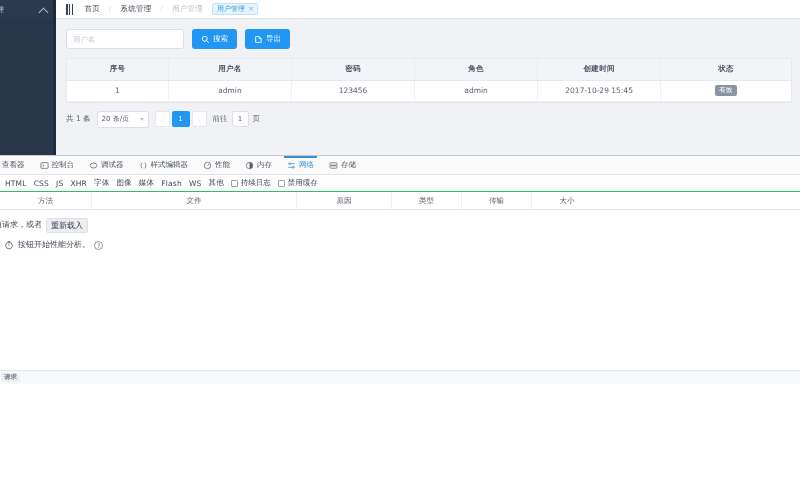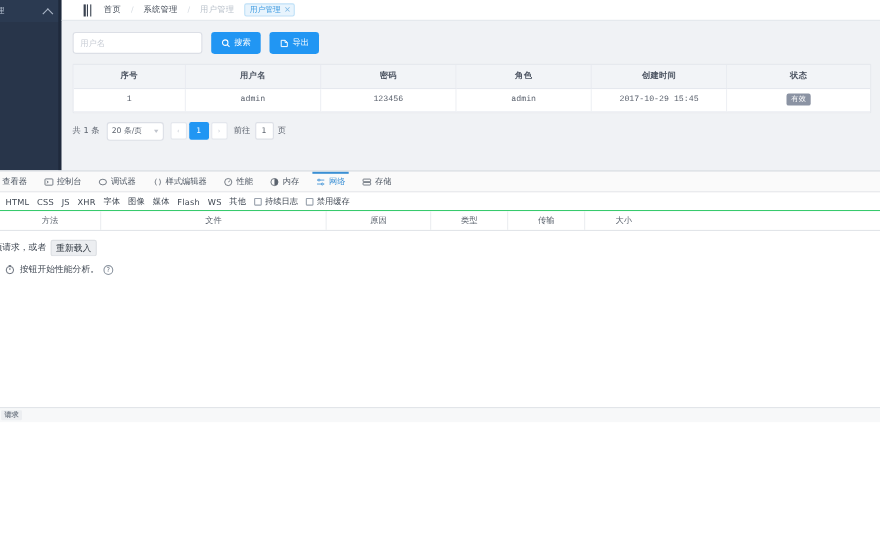--- a/index.html
+++ b/index.html
@@ -48,21 +48,21 @@
   }
   .sidebar-edge {
     position: absolute; right: 0; top: 0; width: 3px; height: 100%;
     background: #1f2a3c;
   }
 
   
   .tabstrip {
     position: absolute; left: 56px; top: 0; right: 0; height: 19px;
     background: #ffffff; border-bottom: 1px solid #e2e6ea;
-    display: flex; align-items: center; gap: 9px; padding-left: 20px;
+    display: flex; align-items: center; gap: 9px; padding-left: 10px;
   }
   .grip-icon { display: flex; gap: 1.3px; align-items: center; margin-right: 2px; }
   .grip-icon i { display: block; width: 1.6px; height: 11px; background: #3a4250; }
   .crumb {
     font-size: 7.5px; color: #434b57; white-space: nowrap; letter-spacing: .3px;
   }
   .crumb.muted { color: #b7bfc9; }
   .crumb-sep { font-size: 7px; color: #d4d9e0; }
   .tab-chip {
     display: inline-flex; align-items: center; gap: 3px;
@@ -95,21 +95,21 @@
     padding: 0 9px; cursor: default; white-space: nowrap;
   }
   .btn svg { display: block; }
 
   
   .table-wrap {
     margin-top: 8px; background: #fff;
     border: 1px solid #e6e9ee; border-radius: 1px;
     overflow: hidden;
   }
-  table.grid { width: 100%; border-collapse: collapse; table-layout: fixed; font-family: Liberation Mono, monospace; }
+  table.grid { width: 100%; border-collapse: collapse; table-layout: fixed; }
   table.grid th {
     background: #f2f4f7; color: #4a5260;
     font-size: 7.5px; font-weight: bold;
     height: 21px; border-right: 1px solid #e9ecf1;
     border-bottom: 1px solid #e5e8ee;
     text-align: center; letter-spacing: .3px;
   }
   table.grid th:last-child { border-right: none; }
   table.grid td {
     font-size: 7.5px; color: #5a616d; height: 21px;

